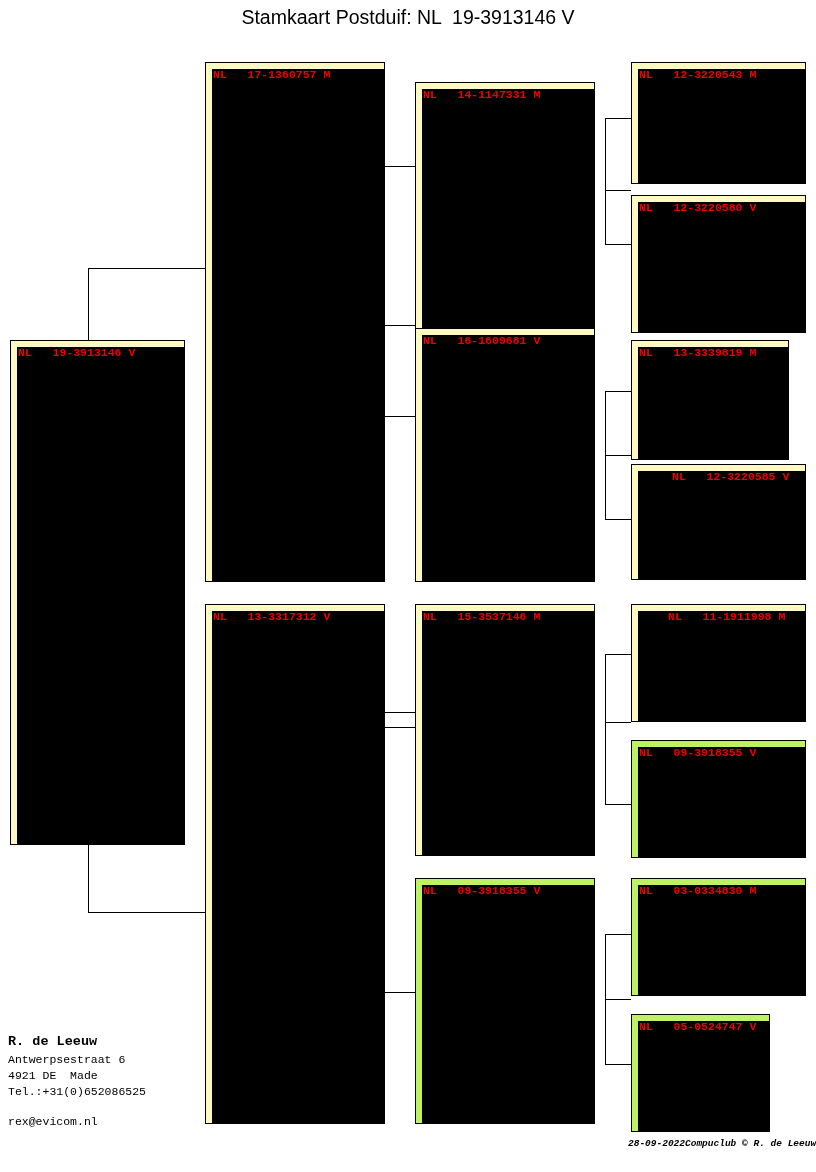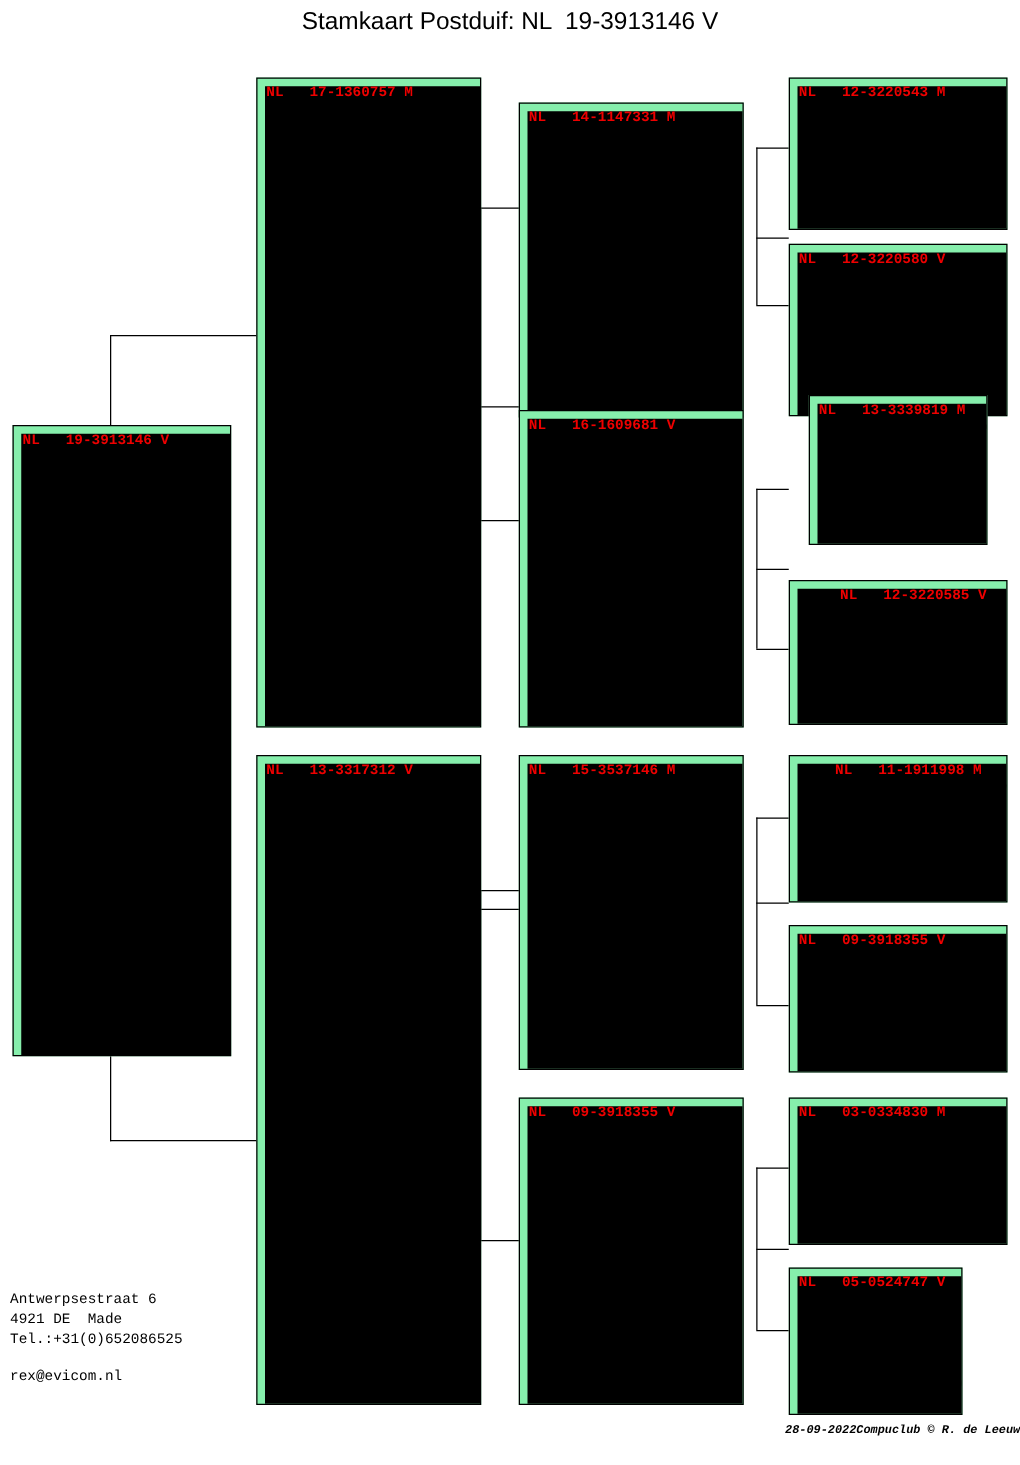--- a/index.html
+++ b/index.html
@@ -28,26 +28,26 @@
     color: #000000;
     letter-spacing: 0px;
     white-space: pre;
   }
 
   
   .pbox {
     position: absolute;
     box-sizing: border-box;
     border: 1px solid #000000;
-    background: #86efac;
+    background: #fef9c3;
     padding: 4px 6px 4px 7px;
     overflow: hidden;
     z-index: 5;
   }
-  .pbox.pink { background: #86efac; }
+  .pbox.pink { background: #bef264; }
   
   .pbox::after {
     content: "";
     position: absolute;
     left: 6px;
     top: 6px;
     width: 100%;
     height: 100%;
     background: #000000;
     z-index: -1;
@@ -321,21 +321,21 @@
 
 <div class="pbox" style="left:631px; top:195px; width:175px; height:138px;text-decoration:underline;">
   <div class="ring">NL   12-3220580 V</div>
   <div>
       <div class="bline">&nbsp;</div>
       <div class="bline bd">C. J. de Heijde</div>
       <div class="bline">Donker Kras</div>
     </div>
 </div>
 
-<div class="pbox" style="left:631px; top:316px; width:143px; height:120px;margin-left:16px;">
+<div class="pbox" style="left:631px; top:340px; width:158px; height:120px;">
   <div class="ring">NL   13-3339819 M</div>
   <div>
       <div class="bline it">Br "Blau Klampertje"</div>
       <div class="bline bd">C. J. de Heijde</div>
       <div class="bline">Blauw</div>
       <div class="bline">Brother 13-812</div>
       <div class="bline"> Blauw Klampertje.</div>
     </div>
 </div>
 
@@ -386,20 +386,21 @@
   <div>
       <div class="bline it">Blauwe van Seeters</div>
       <div class="bline bd">Van Seeters</div>
       <div class="bline">blauw</div>
       <div class="bline">Mother to:</div>
       <div class="bline">1e Nat Bordeaux '10</div>
     </div>
 </div>
 
 <div id="owner">
+  <div class="oname">R. de Leeuw</div>
   <div class="oline">Antwerpsestraat 6</div>
   <div class="oline">4921 DE  Made</div>
   <div class="oline">Tel.:+31(0)652086525</div>
   <div class="omail">rex@evicom.nl</div>
 </div>
 
 <div id="footer">
   <span>28-09-2022</span>
   <span>Compuclub © R. de Leeuw</span>
 </div>

